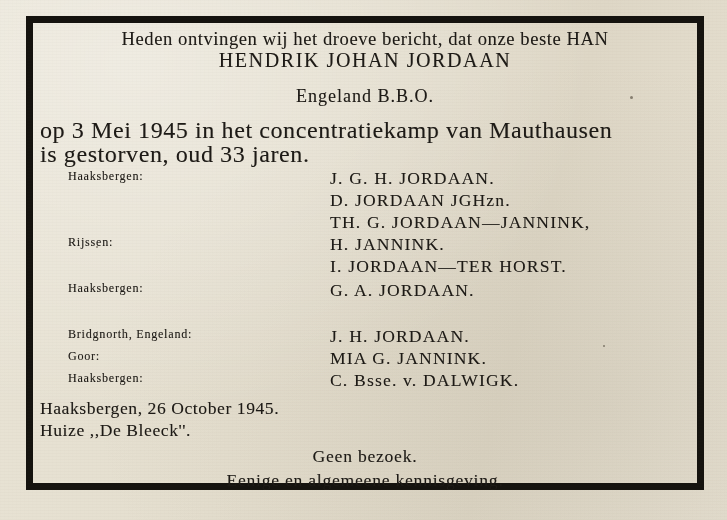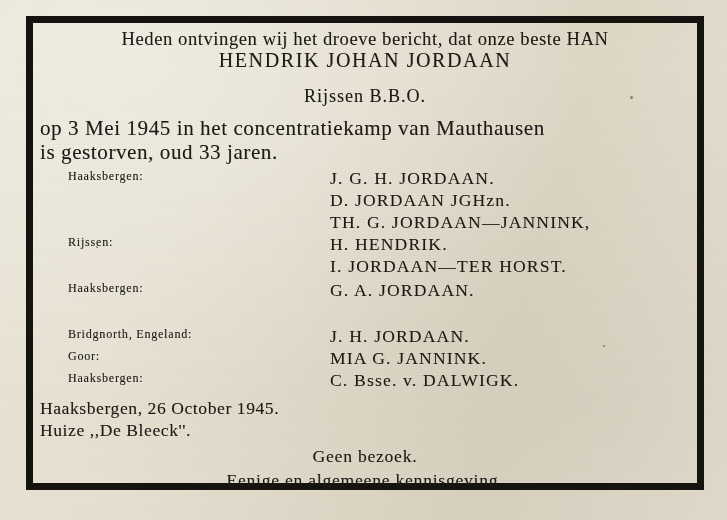--- a/index.html
+++ b/index.html
@@ -65,21 +65,21 @@
     width: 650px;
     text-align: center;
     white-space: nowrap;
     letter-spacing: 0.6px;
     line-height: 1;
   }
 
   .t-intro   { font-size: 18.5px; }
   .t-name    { font-size: 20px; letter-spacing: 1.6px; }
   .t-rank    { font-size: 18px; letter-spacing: 1.0px; }
-  .t-body    { font-size: 21px; }
+  .t-body    { font-size: 24px; }
   .t-place   { font-size: 12px; letter-spacing: 0.8px; }
   .t-person  { font-size: 17.5px; letter-spacing: 1.2px; }
   .t-foot    { font-size: 17.5px; }
   .t-closing { font-size: 17.5px; letter-spacing: 0.8px; }
 
   
   .ink { text-shadow: 0.3px 0.2px 0 rgba(30,26,20,0.30); }
 
   .col-place  { left: 28px; }
   .col-person { left: 290px; }
@@ -100,37 +100,37 @@
   <div class="rule rule-bottom"></div>
   <div class="rule rule-left"></div>
   <div class="rule rule-right"></div>
 
   <div class="inner">
 
     <div class="center t-intro ink" style="top:0px;">Heden ontvingen wij het droeve bericht, dat onze beste HAN</div>
 
     <div class="center t-name ink" style="top:20px;">HENDRIK JOHAN JORDAAN</div>
 
-    <div class="center t-rank ink" style="top:57px;">Rijssen B.B.O.</div>
+    <div class="center t-rank ink" style="top:57px;">Engeland B.B.O.</div>
 
     <div class="ln t-body ink" style="left:0px; top:88px;">op 3 Mei 1945 in het concentratiekamp van Mauthausen</div>
 
     <div class="ln t-body ink" style="left:0px; top:112px;">is gestorven, oud 33 jaren.</div>
 
     <div class="ln t-place ink col-place" style="top:140px;">Haaksbergen:</div>
     <div class="ln t-person ink col-person" style="top:140px;">J. G. H. JORDAAN.</div>
 
     <div class="ln t-place ink col-place" style="top:162px;"></div>
     <div class="ln t-person ink col-person" style="top:162px;">D. JORDAAN JGHzn.</div>
 
     <div class="ln t-place ink col-place" style="top:184px;"></div>
     <div class="ln t-person ink col-person" style="top:184px;">TH. G. JORDAAN—JANNINK,</div>
 
     <div class="ln t-place ink col-place" style="top:206px;">Rijssen:</div>
-    <div class="ln t-person ink col-person" style="top:206px;">H. HENDRIK.</div>
+    <div class="ln t-person ink col-person" style="top:206px;">H. JANNINK.</div>
 
     <div class="ln t-place ink col-place" style="top:228px;"></div>
     <div class="ln t-person ink col-person" style="top:228px;">I. JORDAAN—TER HORST.</div>
 
     <div class="ln t-place ink col-place" style="top:252px;">Haaksbergen:</div>
     <div class="ln t-person ink col-person" style="top:252px;">G. A. JORDAAN.</div>
 
     <div class="ln t-place ink col-place" style="top:274px;"></div>
 
     <div class="ln t-place ink col-place" style="top:298px;">Bridgnorth, Engeland:</div>

